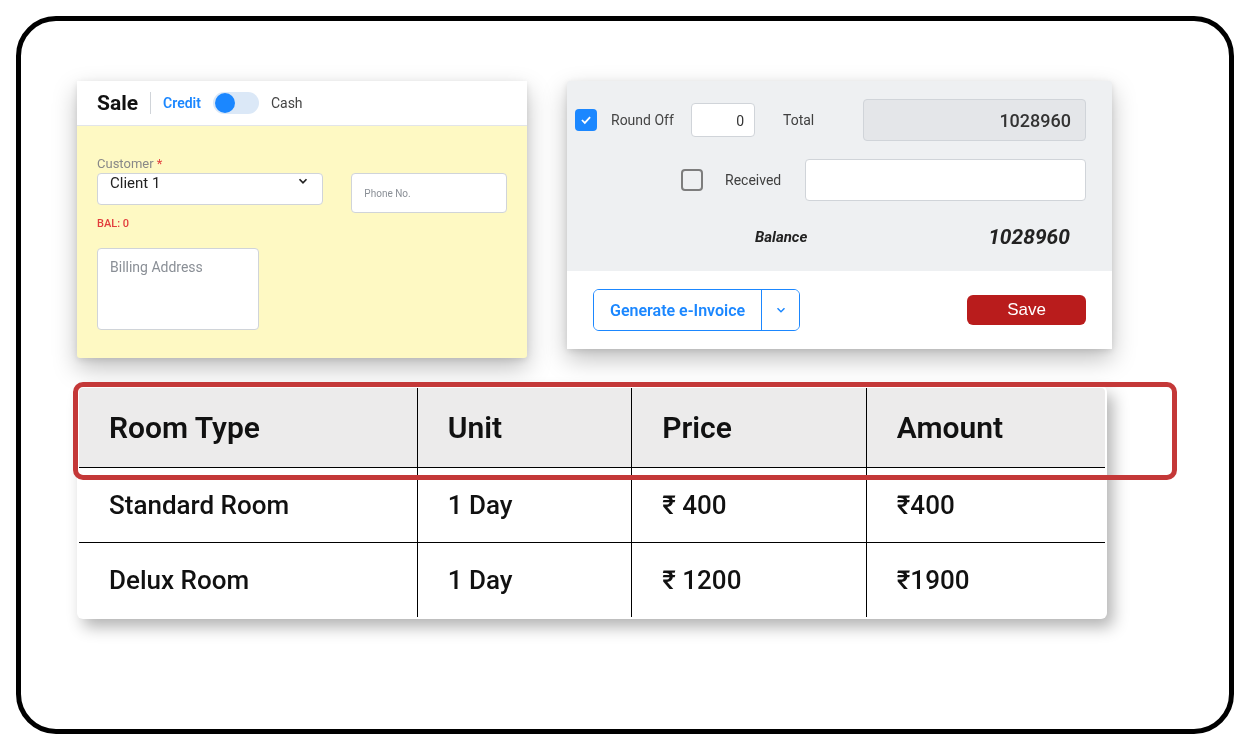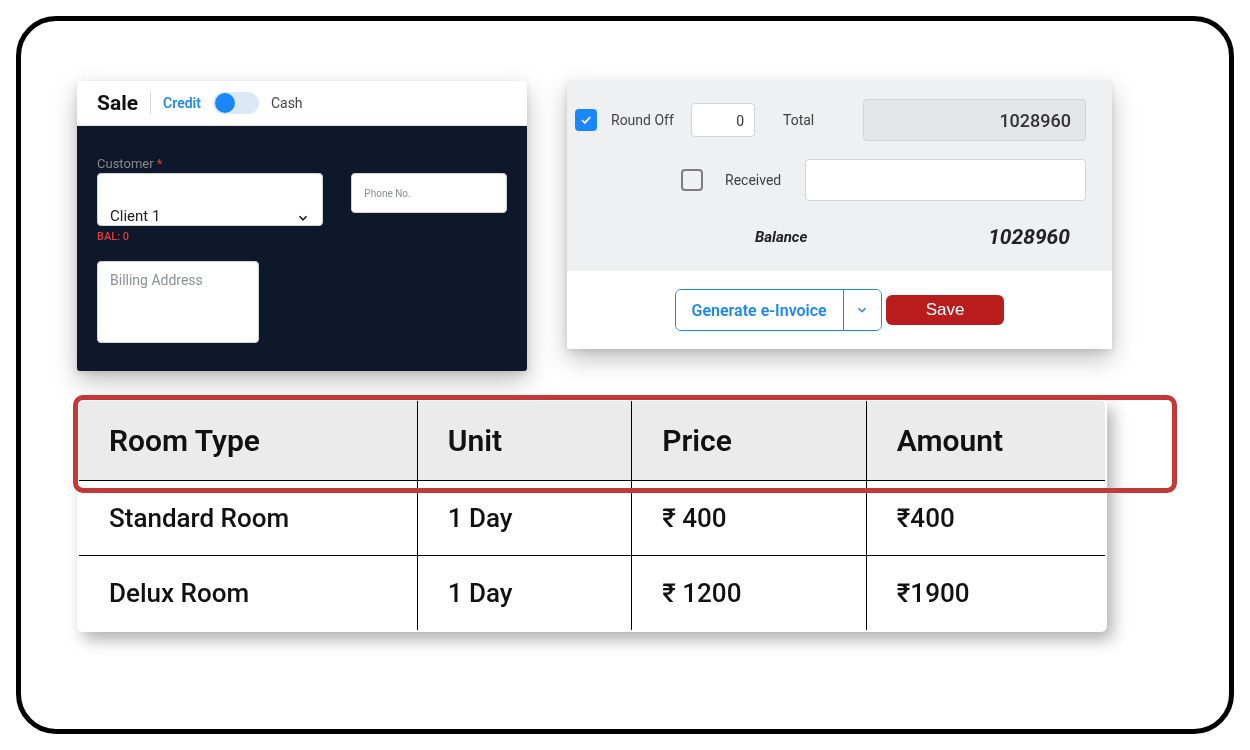--- a/index.html
+++ b/index.html
@@ -22,21 +22,21 @@
     }
     .top-row {
       display: flex;
       gap: 40px;
       align-items: flex-start;
     }
 
     
     .sale-card {
       width: 450px;
-      background: #0f172a;
+      background: #fef9c3;
       border-radius: 3px;
       box-shadow: 0 10px 24px rgba(0,0,0,0.25), 0 2px 6px rgba(0,0,0,0.10);
     }
     .sale-head {
       background: #fff;
       padding: 10px 20px;
       display: flex;
       align-items: center;
       gap: 12px;
       border-bottom: 1px solid #e2e5e9;
@@ -88,27 +88,27 @@
       margin-bottom: 2px;
     }
     .req { color: #e23c3c; }
     .cust-row {
       display: flex;
       gap: 28px;
       align-items: stretch;
     }
     .select-box {
       width: 230px;
-      height: 53px;
+      height: 32px;
       background: #fff;
       border: 1px solid #d0d4d9;
       border-radius: 4px;
       padding: 0 12px;
       display: flex;
-      align-items: flex-end;
+      align-items: flex-start;
       justify-content: space-between;
       font-size: 15px;
       color: #222;
       cursor: pointer;
     }
     .chevron { width: 14px; height: 14px; display: inline-flex; }
     .chevron svg { width: 14px; height: 14px; stroke: #222; }
     .phone-box {
       width: 158px;
       height: 40px;
@@ -228,21 +228,21 @@
       margin-left: auto;
       font-size: 21px;
       font-weight: 700;
       color: #222;
       padding-right: 16px;
     }
     .totals-foot {
       background: #fff;
       padding: 18px 26px;
       display: flex;
-      justify-content: center;
+      justify-content: space-between;
       align-items: center;
       gap: 4px;
     }
     .gen-btn {
       display: flex;
       height: 42px;
       border: 1.5px solid #1b87ff;
       border-radius: 6px;
       overflow: hidden;
       cursor: pointer;

